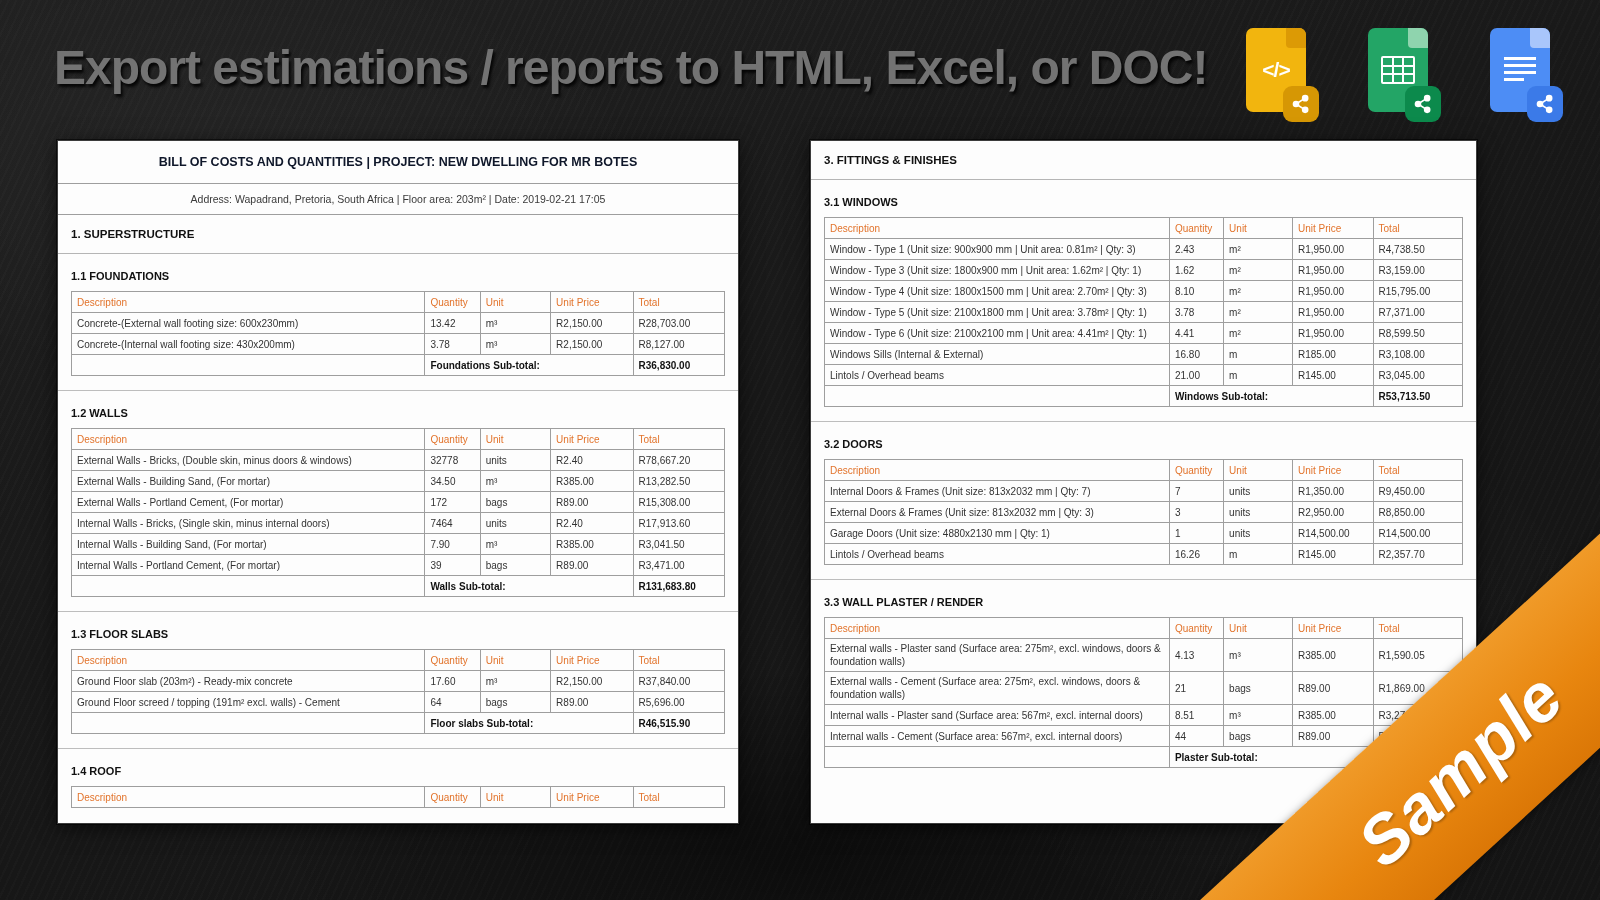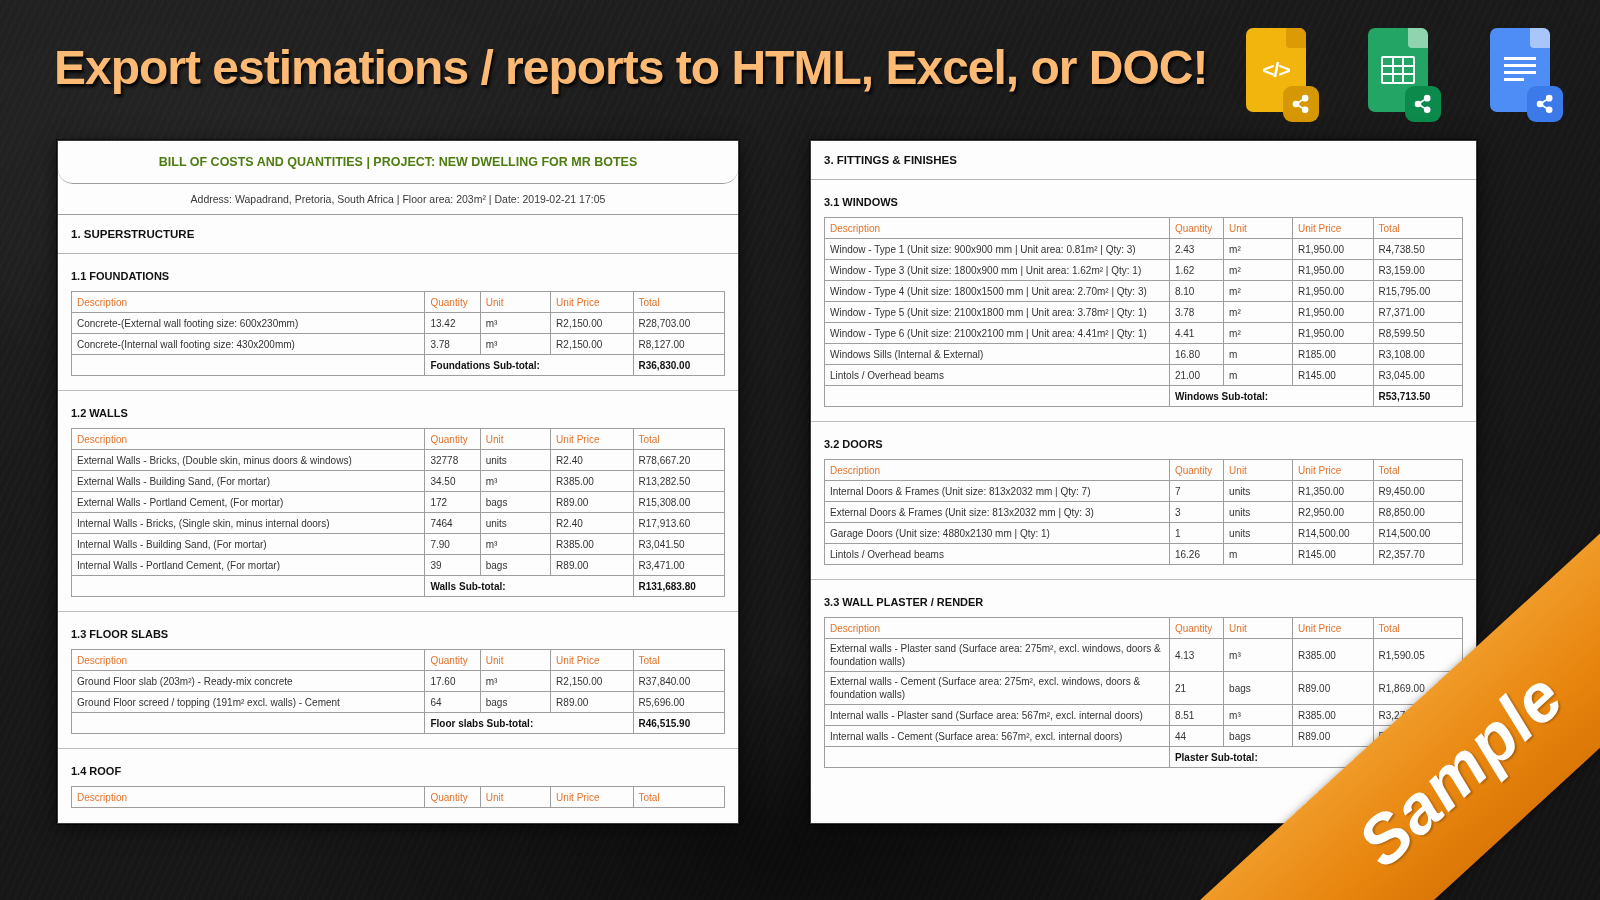--- a/index.html
+++ b/index.html
@@ -11,21 +11,21 @@
       radial-gradient(ellipse 600px 300px at 15% 20%, rgba(255,255,255,0.030), rgba(0,0,0,0) 70%),
       radial-gradient(ellipse 500px 400px at 80% 75%, rgba(255,255,255,0.025), rgba(0,0,0,0) 70%),
       radial-gradient(ellipse 700px 250px at 50% 95%, rgba(0,0,0,0.45), rgba(0,0,0,0) 75%),
       repeating-linear-gradient(115deg, rgba(255,255,255,0.015) 0 2px, rgba(0,0,0,0.02) 2px 7px),
       linear-gradient(160deg,#222 0%,#181818 45%,#141414 100%);
   }
 
   
   .banner-title{
     position:absolute;left:54px;top:40px;width:1160px;
-    color:#fdba74;font-size:48px;font-weight:900;letter-spacing:-1px;
+    color:#737373;font-size:48px;font-weight:900;letter-spacing:-1px;
     text-shadow:2px 3px 3px rgba(0,0,0,0.85);
     white-space:nowrap;
   }
 
   
   .icon-row{position:absolute;top:28px;right:50px;display:flex;gap:62px;}
   .app-icon{position:relative;width:60px;height:84px;border-radius:7px;}
   .app-icon .fold{position:absolute;top:0;right:0;width:20px;height:20px;border-radius:0 7px 0 4px;}
   .app-icon .glyph{position:absolute;left:0;top:0;width:100%;height:100%;
     display:flex;align-items:center;justify-content:center;
@@ -55,21 +55,21 @@
   .lines-glyph i:nth-child(4){top:21px;width:62%;}
 
   
   .page{position:absolute;top:140px;background:#fdfdfd;border:1px solid #3c3c3c;
     box-shadow:0 0 0 1px rgba(0,0,0,0.55), 0 4px 18px rgba(0,0,0,0.6);
     overflow:hidden;color:#2b2b2b;}
   .page1{left:57px;width:680px;height:682px;}
   .page2{left:810px;width:665px;height:682px;}
 
   .doc-row{border-bottom:1px solid #9e9e9e;}
-  .title-row{padding:14px 10px;text-align:center;font-weight:bold;font-size:12.5px;color:#4d7c0f;border-radius:15px;}
+  .title-row{padding:14px 10px;text-align:center;font-weight:bold;font-size:12.5px;color:#0f172a;}
   .meta-row{padding:9px 24px;text-align:center;font-size:10.5px;color:#3a3a3a;}
   .section-row{padding:13px 13px;font-weight:bold;font-size:11.5px;color:#111;border-bottom:1px solid #b5b5b5;}
 
   .doc-block{border-bottom:1px solid #bdbdbd;}
   .doc-block:last-child{border-bottom:none;}
   .sub-heading{padding:16px 13px 9px 13px;font-weight:bold;font-size:11px;color:#111;}
 
   table.boq{width:calc(100% - 26px);margin:0 13px 14px 13px;border-collapse:collapse;table-layout:fixed;}
   table.boq td{border:1px solid #9e9e9e;font-size:10px;padding:3px 5px;line-height:1.3;color:#333;
     overflow:hidden;vertical-align:middle;height:14px;}

